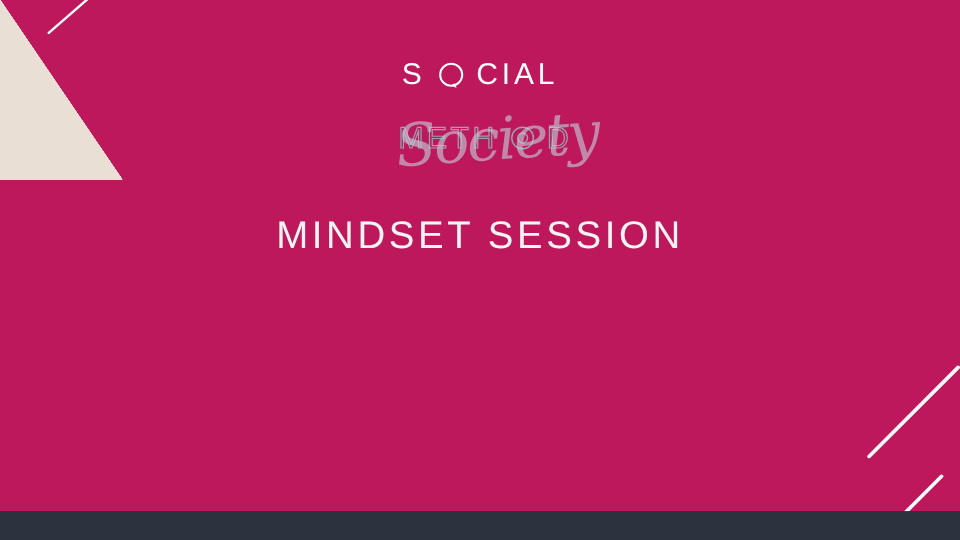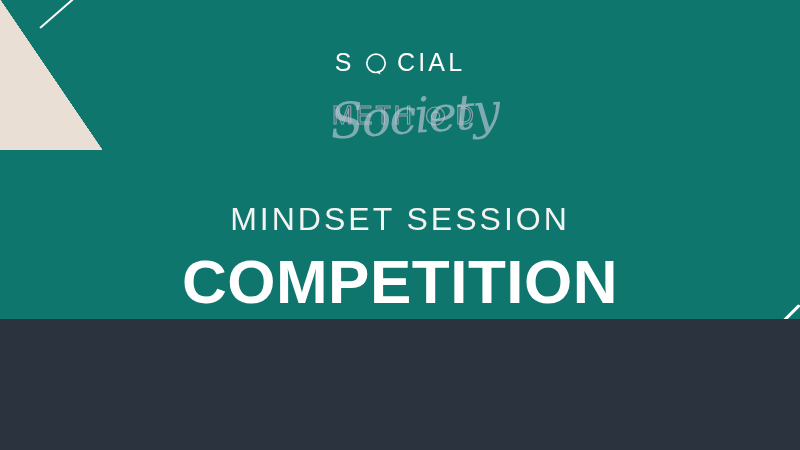--- a/index.html
+++ b/index.html
@@ -3,23 +3,23 @@
 <meta charset="utf-8">
 <style>
   html, body {
     margin: 0;
     padding: 0;
     background: #2b333f;
   }
   #slide {
     position: relative;
     width: 800px;
-    height: 319px;
+    height: 426px;
     overflow: hidden;
-    background: #0f766e;
+    background: #be185d;
     font-family: "Liberation Sans", sans-serif;
   }
 
   
   .corner-wedge {
     position: absolute;
     left: 0;
     top: 0;
     width: 150px;
     height: 150px;
@@ -148,21 +148,20 @@
     top: 177px;
     text-align: center;
   }
   .eyebrow {
     font-size: 32px;
     line-height: 38px;
     font-weight: 300;
     letter-spacing: 3.0px;
     color: #f3f3f1;
     white-space: nowrap;
-    margin-top: 23px;
   }
   .maintitle {
     margin-top: 12px;
     font-size: 62px;
     line-height: 64px;
     font-weight: 700;
     letter-spacing: 0.5px;
     color: #ffffff;
     white-space: nowrap;
   }
@@ -201,19 +200,18 @@
         </span>
         <span>D</span>
       </div>
 
       <div class="logo-society">Society</div>
     </div>
   </div>
 
   <div class="headline">
     <div class="eyebrow">MINDSET SESSION</div>
-    <div class="maintitle">COMPETITION</div>
   </div>
 
   <div class="accent-line l1"></div>
   <div class="accent-line l2"></div>
 
 </div>
 
 </body></html>

